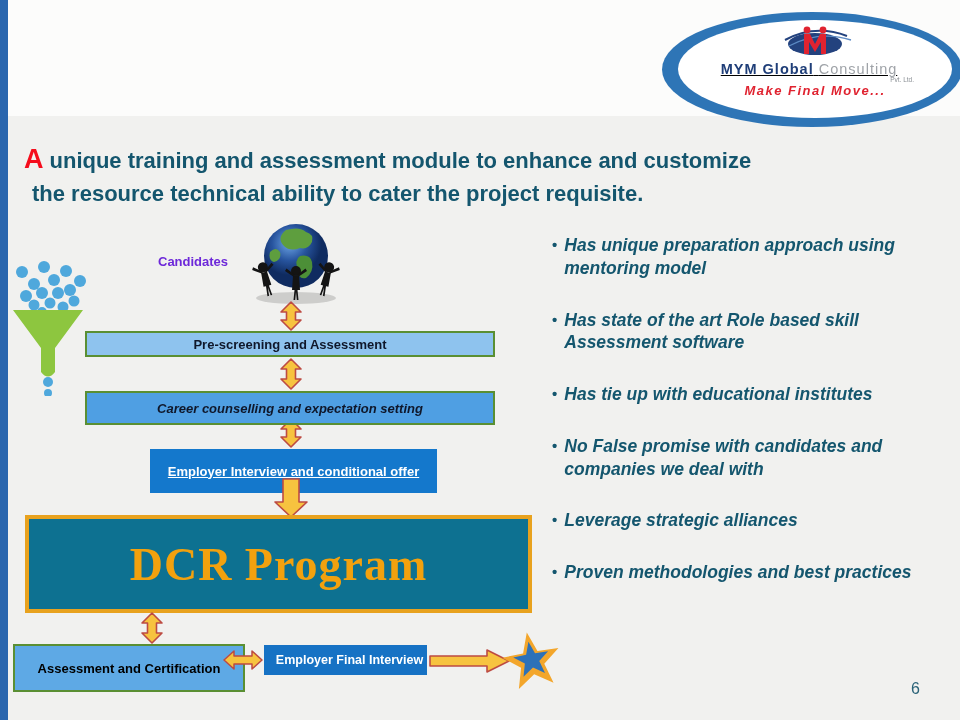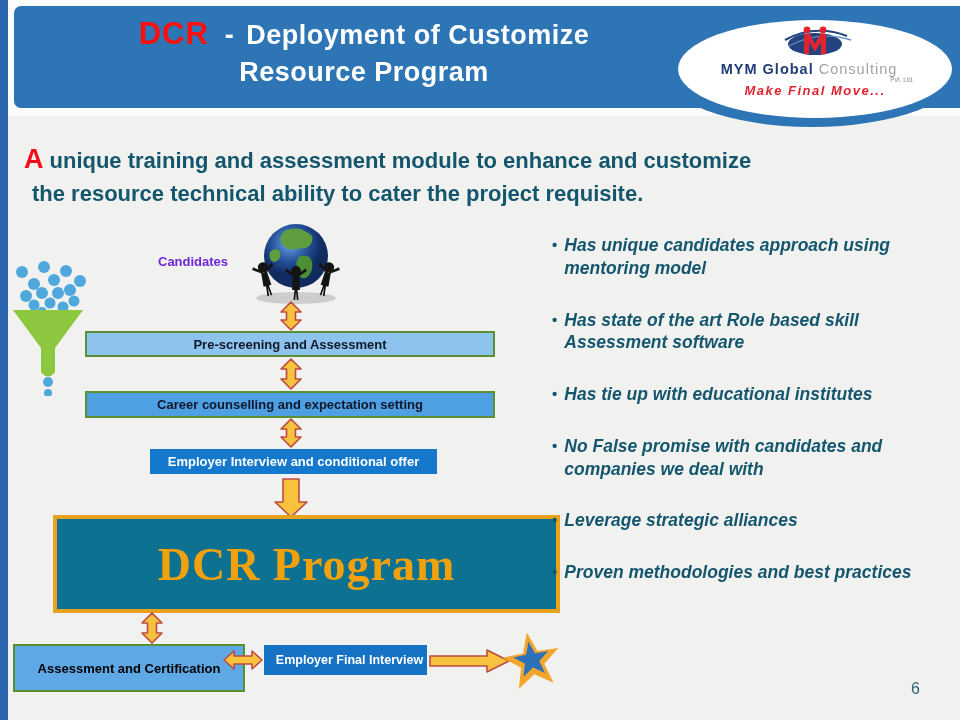--- a/index.html
+++ b/index.html
@@ -17,66 +17,58 @@
   .title-acronym{color:#FF0E0E;font-size:31px;margin-right:16px;letter-spacing:1px;}
   .title-sep{margin-right:12px;}
   .title-line2{font-size:27px;margin-top:10px;letter-spacing:.5px;}
 
   
   .logo-wrap{position:absolute;left:678px;top:20px;width:274px;height:98px;}
   .logo-blue{position:absolute;left:-16px;top:-8px;right:-10px;bottom:-9px;background:#2E75B6;border-radius:50%;}
   .logo-white{position:absolute;inset:0;background:#fff;border-radius:50%;}
   .logo-content{position:absolute;inset:0;text-align:center;}
   .logo-mark{position:absolute;left:95px;top:2px;}
-  .logo-brand{position:absolute;left:0;right:12px;top:41px;font-size:14.5px;letter-spacing:1px;}
+  .logo-brand{position:absolute;left:0;right:12px;top:41px;font-size:14.5px;letter-spacing:1px;text-decoration:underline;}
   .brand-bold{color:#1F3E78;font-weight:bold;}
   .brand-light{color:#9FA3A8;}
   .logo-sub{position:absolute;right:38px;top:56px;font-size:6.5px;color:#8A8F94;}
   .logo-tagline{position:absolute;left:0;right:0;top:63px;color:#E02330;font-weight:bold;font-style:italic;font-size:13px;letter-spacing:1.5px;}
 
   
   .subtitle{position:absolute;left:24px;top:140px;width:916px;color:#14566E;font-weight:bold;font-size:22px;line-height:1.42;}
   .subtitle .lead{color:#F50D1C;font-size:27px;margin-right:6px;}
   .subtitle .l2{padding-left:8px;}
 
   
   .candidates-label{position:absolute;left:158px;top:254px;font-size:13px;font-weight:bold;color:#6d28d9;}
   .flowbox{position:absolute;display:flex;align-items:center;justify-content:center;font-weight:bold;font-size:13px;color:#0f172a;text-align:center;box-sizing:border-box;}
   .greenline{border:2px solid #5A8F33;}
   .box-prescreening{left:85px;top:331px;width:410px;height:26px;background:#8EC3EE;}
-  .box-counselling{left:85px;top:391px;width:410px;height:27px;background:#4F9FE3;}
-  .box-interview{left:150px;top:449px;width:287px;height:25px;background:#1478CC;color:#FFFFFF;}
-  .box-dcr{left:25px;top:515px;width:507px;height:98px;background:#0D7191;border:4px solid #E8A21E;color:#F2A10E;font-family:"Liberation Serif",serif;font-size:46px;letter-spacing:1px;margin-left:28px;}
+  .box-counselling{left:85px;top:391px;width:410px;height:34px;background:#4F9FE3;font-style:italic;}
+  .box-interview{left:150px;top:449px;width:287px;height:44px;background:#1478CC;color:#FFFFFF;text-decoration:underline;}
+  .box-dcr{left:25px;top:515px;width:507px;height:98px;background:#0D7191;border:4px solid #E8A21E;color:#F2A10E;font-family:"Liberation Serif",serif;font-size:46px;letter-spacing:1px;}
   .box-assessment{left:13px;top:644px;width:232px;height:48px;background:#5EA9E5;color:#000000;}
   .box-final{left:264px;top:645px;width:163px;height:30px;background:#1672C4;color:#FFFFFF;font-size:12.5px;padding-left:8px;}
   .arrow{position:absolute;}
 
   
   .bullets{position:absolute;left:552px;top:234px;width:392px;color:#14566E;}
   .bullet-item{display:flex;gap:7px;margin-bottom:29px;font-size:17.5px;font-weight:bold;font-style:italic;line-height:1.3;}
   .bdot{font-style:normal;font-size:15px;line-height:1.5;}
 
   .page-number{position:absolute;right:40px;top:680px;font-size:16px;color:#2A6378;}
 </style>
 </head>
 <body>
 
 <div id="stage">
 
   <div class="left-strip"></div>
   <div class="top-band"></div>
 
-  <div class="header">
-    <div class="title">
-      <div class="title-line1">
-        <span class="title-acronym">DCR</span><span class="title-sep">-</span><span>Deployment of Customize</span>
-      </div>
-      <div class="title-line2">Resource Program</div>
-    </div>
-  </div>
 
   <div class="logo-wrap">
     <div class="logo-blue"></div>
     <div class="logo-white"></div>
     <div class="logo-content">
       <svg class="logo-mark" width="84" height="36" viewBox="0 0 84 36">
         <ellipse cx="42" cy="22" rx="27" ry="11" fill="#23427E"></ellipse>
         <path d="M12,18 Q42,2 74,14" stroke="#23427E" stroke-width="2" fill="none"></path>
         <path d="M16,24 Q46,8 78,18" stroke="#5C8AC4" stroke-width="1.4" fill="none"></path>
         <circle cx="34" cy="8" r="3.4" fill="#E02330"></circle>
@@ -190,21 +182,21 @@
   </svg>
 
   <svg class="arrow" style="left:500px;top:630px;transform:rotate(-10deg);" width="64" height="64" viewBox="0 0 64 64">
     <polygon points="32,2 39.3,22 60.5,22.7 43.8,35.8 49.6,56.3 32,44.4 14.4,56.3 20.2,35.8 3.5,22.7 24.7,22" fill="#F3A62B"></polygon>
     <polygon points="32,2 39.3,22 60.5,22.7 43.8,35.8 49.6,56.3 32,44.4 14.4,56.3 20.2,35.8 3.5,22.7 24.7,22" transform="translate(32,30) scale(0.62) translate(-32,-32)" fill="#2D71B8"></polygon>
   </svg>
 
   <div class="bullets">
     <div class="bullet-item">
         <span class="bdot">•</span>
-        <span>Has unique candidates approach using mentoring model</span>
+        <span>Has unique preparation approach using mentoring model</span>
       </div>
     <div class="bullet-item">
         <span class="bdot">•</span>
         <span>Has state of the art Role based skill Assessment software</span>
       </div>
     <div class="bullet-item">
         <span class="bdot">•</span>
         <span>Has tie up with educational institutes</span>
       </div>
     <div class="bullet-item">

